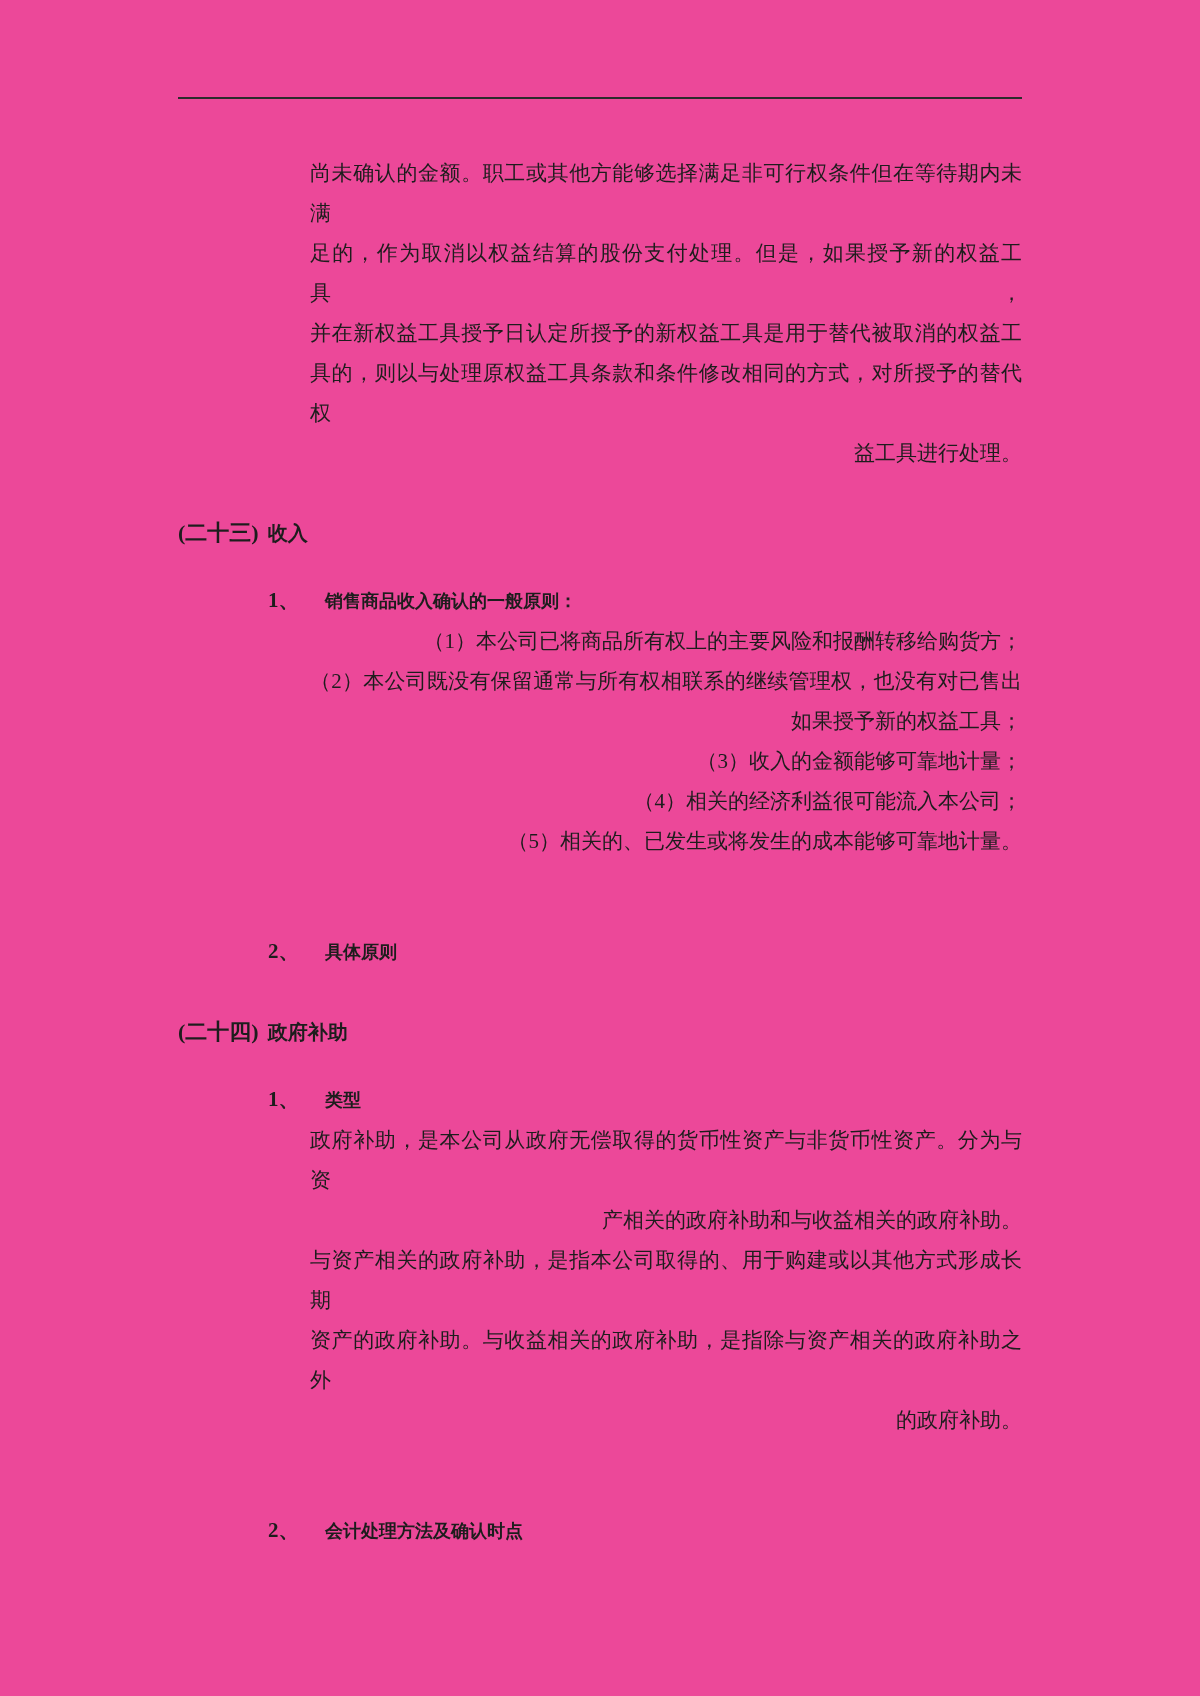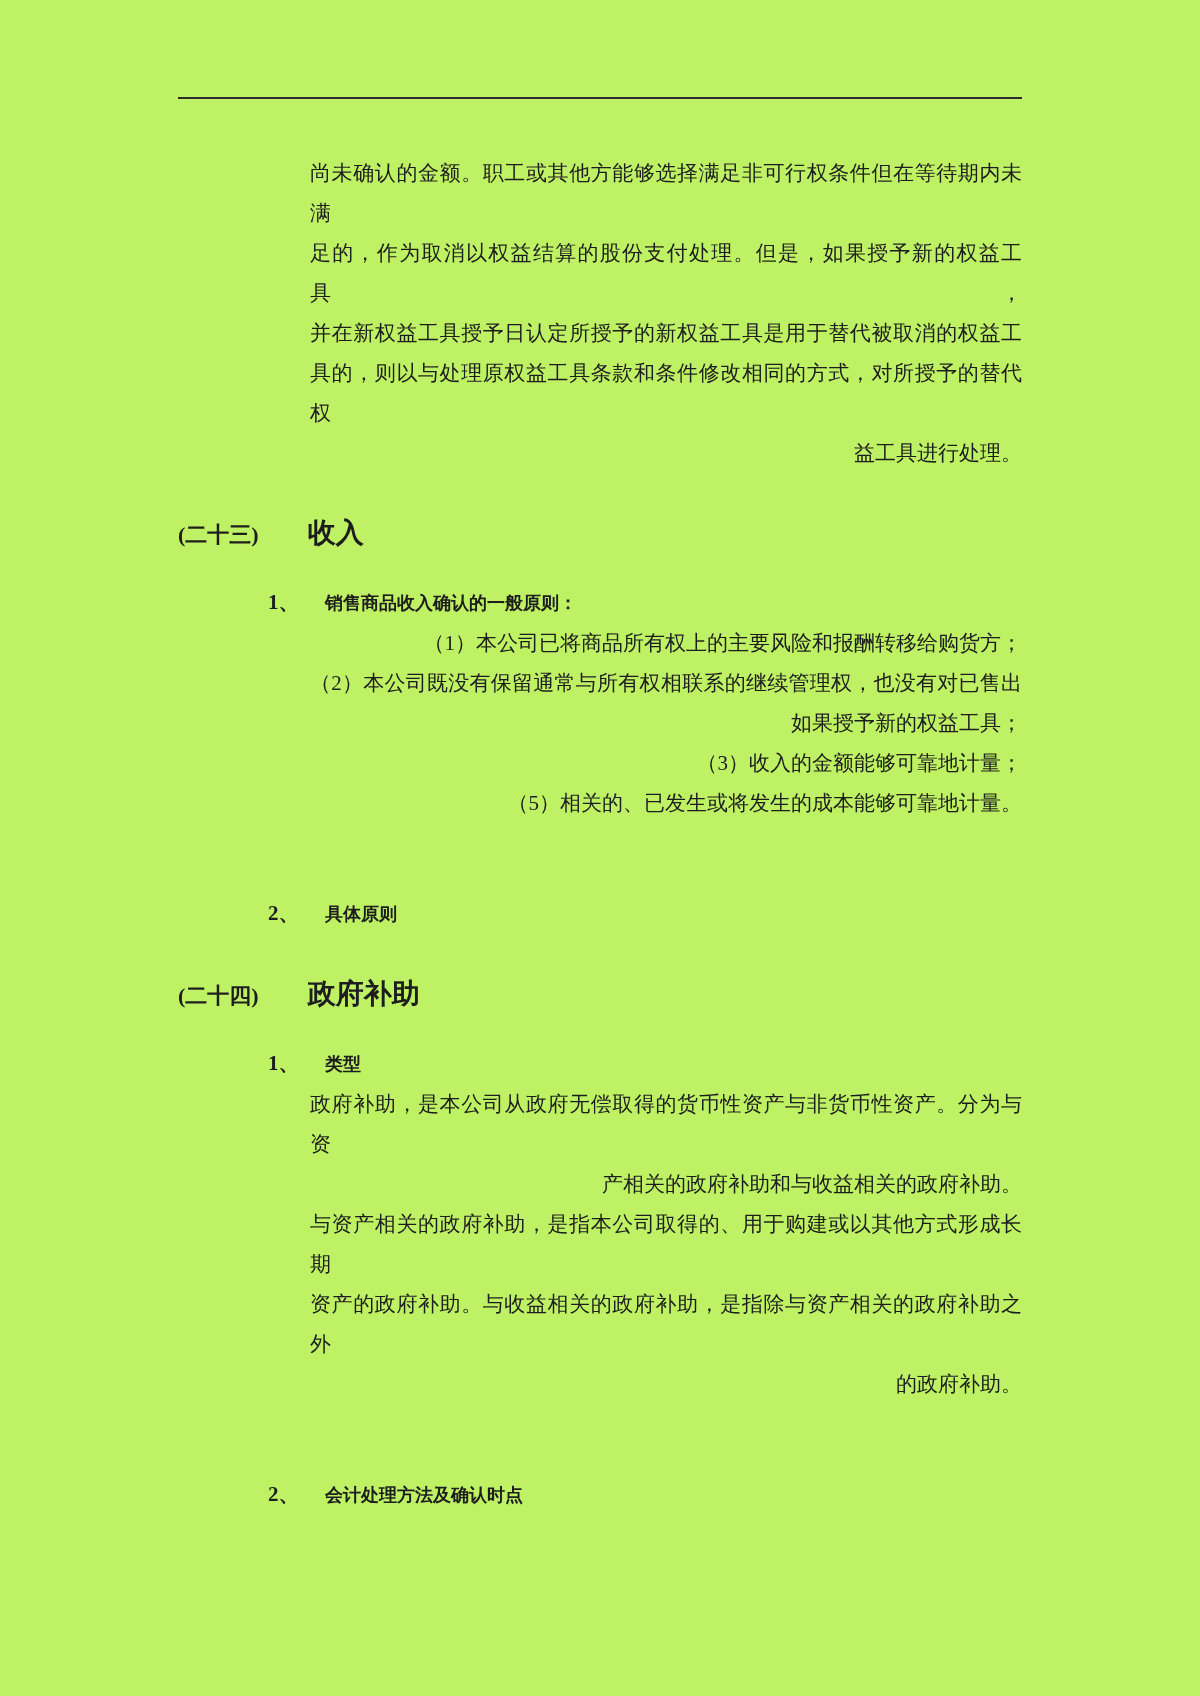--- a/index.html
+++ b/index.html
@@ -1,20 +1,20 @@
 <!DOCTYPE html>
 <html><head>
 <meta charset="utf-8">
 <style>
   html,body { margin:0; padding:0; background:#e9e9e9; }
   .page {
     position:relative;
     width:1200px; height:1696px;
     margin:0 auto;
-    background:#bef264;
+    background:#ec4899;
     color:#1d1d1d;
     font-family:"Liberation Serif","DejaVu Serif",serif;
     overflow:hidden;
   }
   .rule {
     position:absolute; left:178px; top:97px;
     width:844px; height:2px; background:#2c2c2c;
   }
   .doc { padding:153px 0 0 178px; width:844px; box-sizing:content-box; }
 
@@ -23,23 +23,23 @@
   .line.j { white-space:normal; text-align:justify; text-align-last:justify; }
   .line.l { text-align:right; }
 
   .sec-heading {
     font-size:22px; font-weight:bold; line-height:40px;
     display:flex; align-items:baseline;
   }
   .sec-heading .sec-title {
     margin-left:9px;
     font-family:"Liberation Sans","DejaVu Sans",sans-serif;
-    font-size:28px;
+    font-size:20px;
   }
-  .mt-sec { margin-top:40px;gap:40px; }
+  .mt-sec { margin-top:40px; }
 
   .sub-head {
     display:flex; align-items:baseline;
     padding-left:90px;
     font-weight:bold; line-height:40px; font-size:21px;
   }
   .sub-head .num { width:57px; flex:none; }
   .sub-head .sub-title {
     font-family:"Liberation Sans","DejaVu Sans",sans-serif;
     font-size:18px;
@@ -70,20 +70,21 @@
 
     <div class="sub-head">
       <span class="num">1、</span>
       <span class="sub-title">销售商品收入确认的一般原则：</span>
     </div>
     <div class="body-block">
       <div class="line l">（1）本公司已将商品所有权上的主要风险和报酬转移给购货方；</div>
       <div class="line j">（2）本公司既没有保留通常与所有权相联系的继续管理权，也没有对已售出</div>
       <div class="line l">如果授予新的权益工具；</div>
       <div class="line l">（3）收入的金额能够可靠地计量；</div>
+      <div class="line l">（4）相关的经济利益很可能流入本公司；</div>
       <div class="line l">（5）相关的、已发生或将发生的成本能够可靠地计量。</div>
     </div>
 
     <div class="sub-head mt-sub">
       <span class="num">2、</span>
       <span class="sub-title">具体原则</span>
     </div>
 
     <div class="sec-heading mt-sec">
       <span class="sec-num">(二十四)</span>

